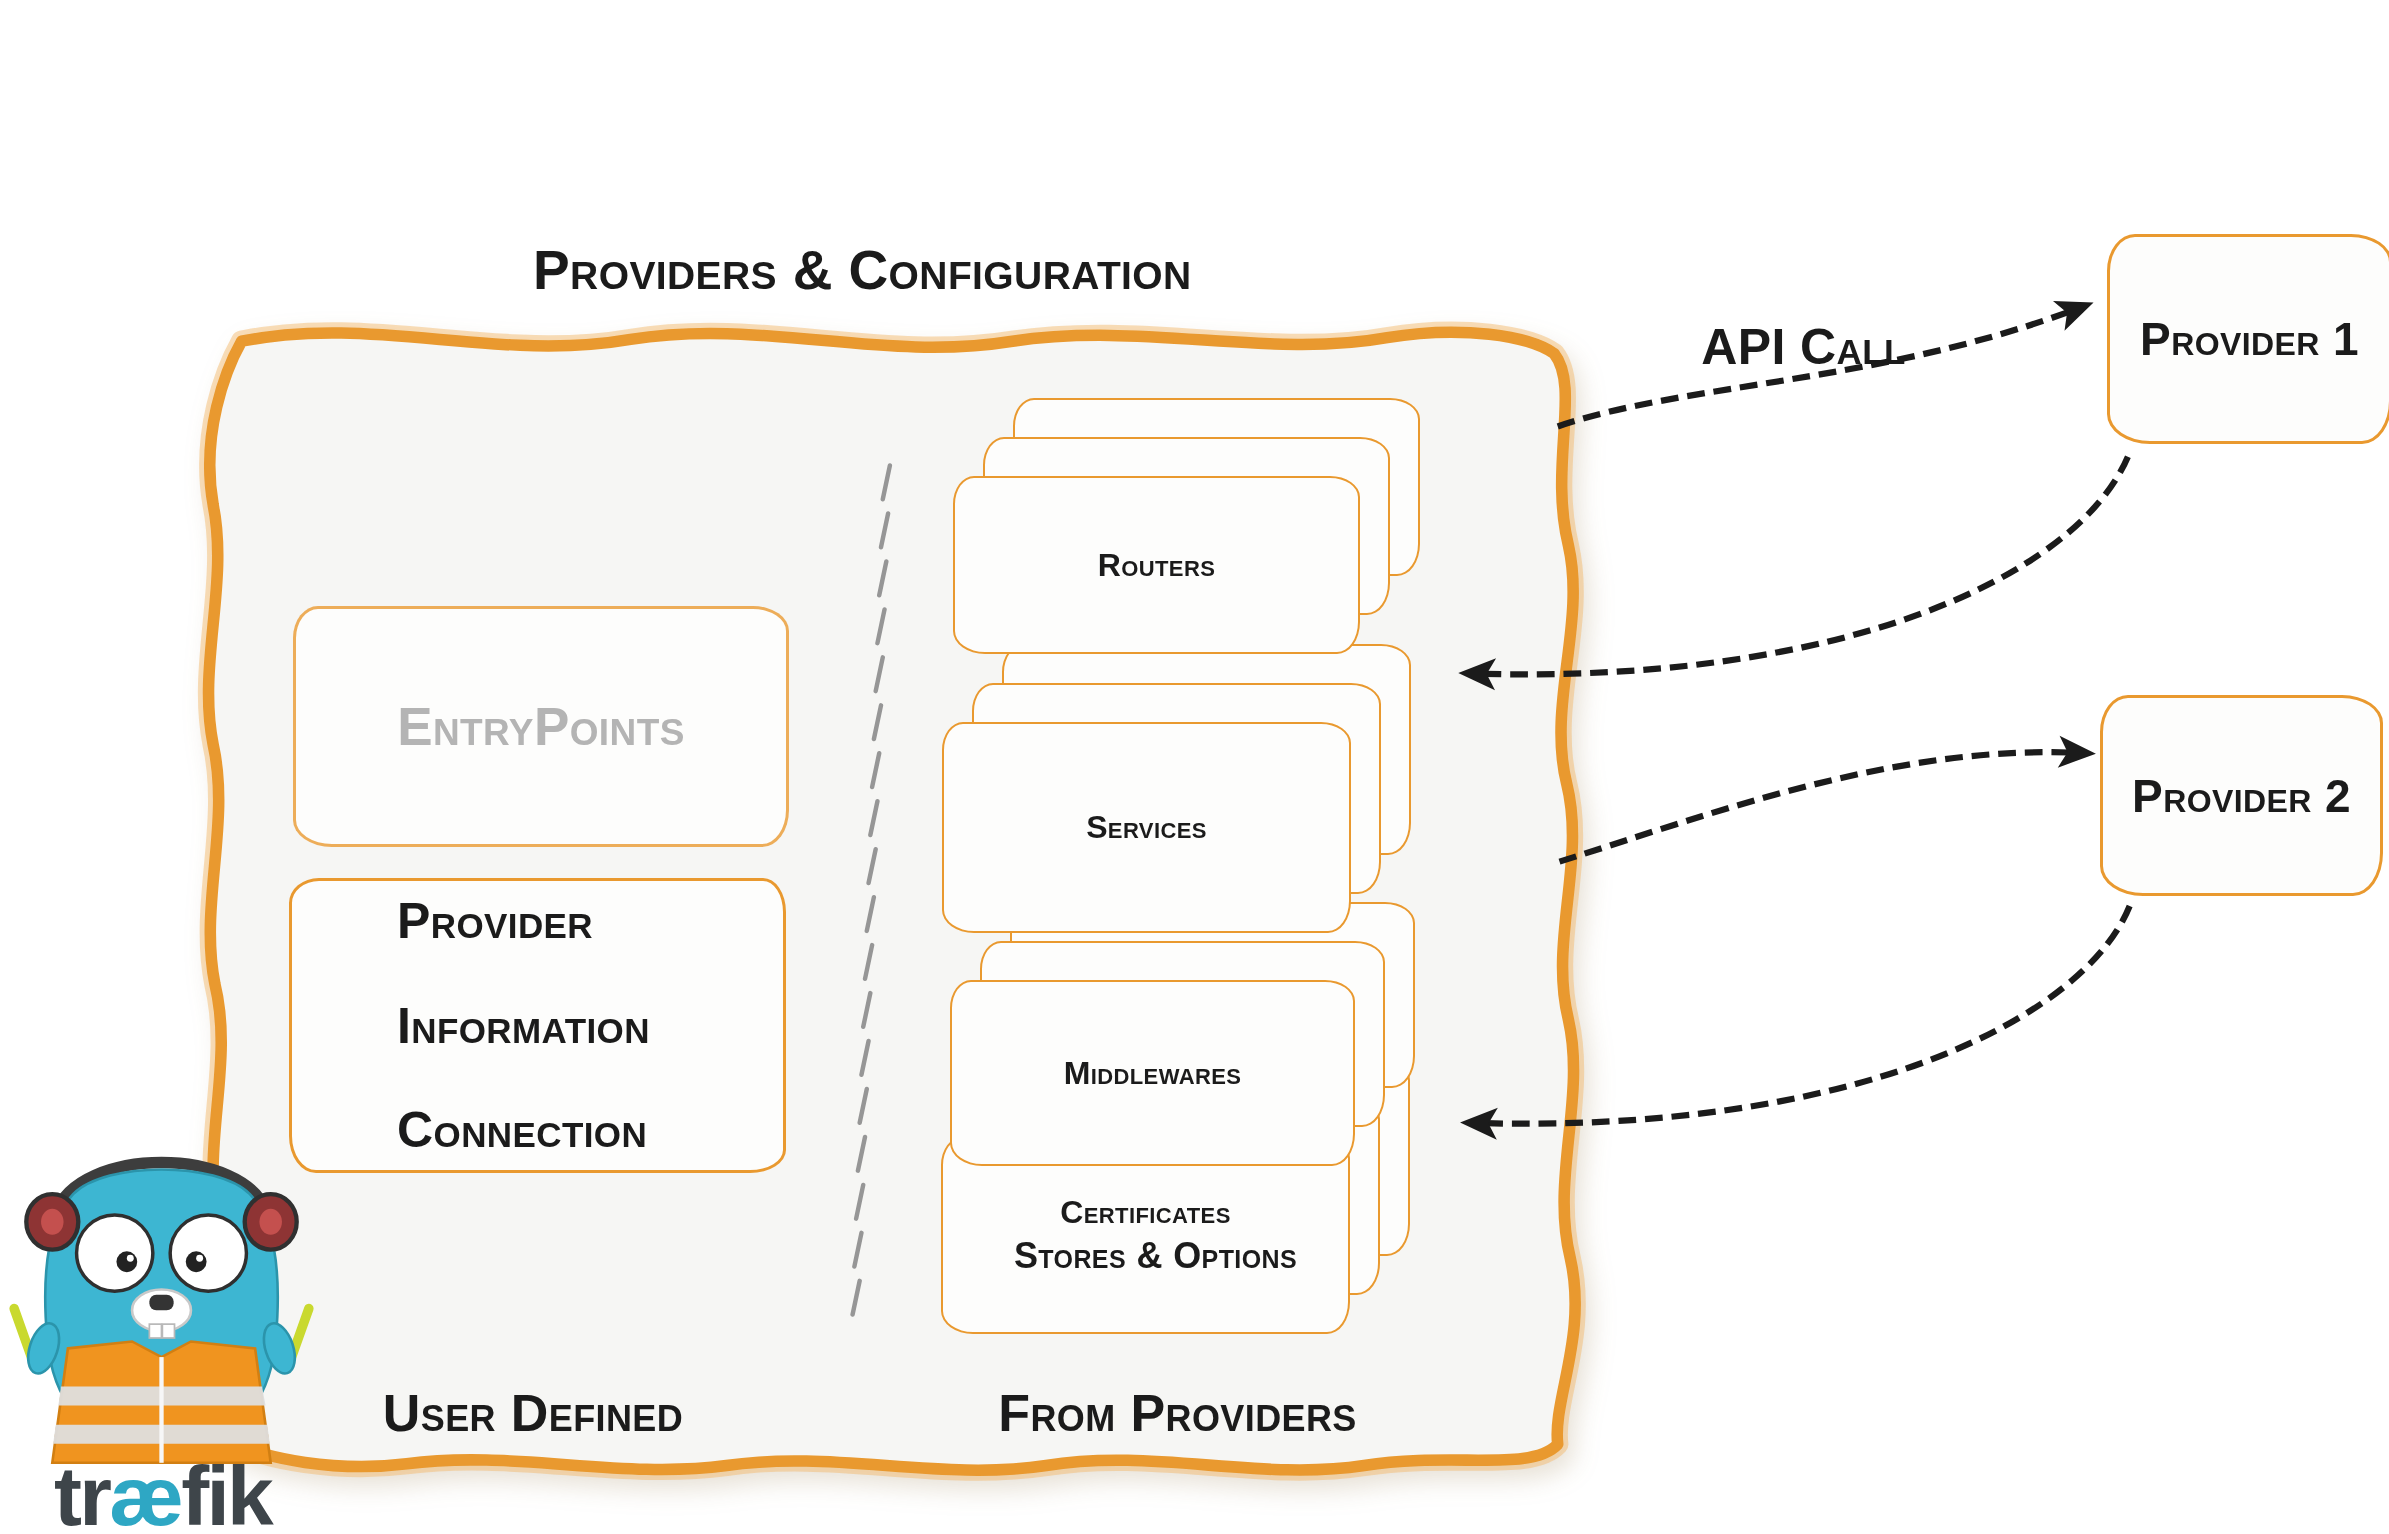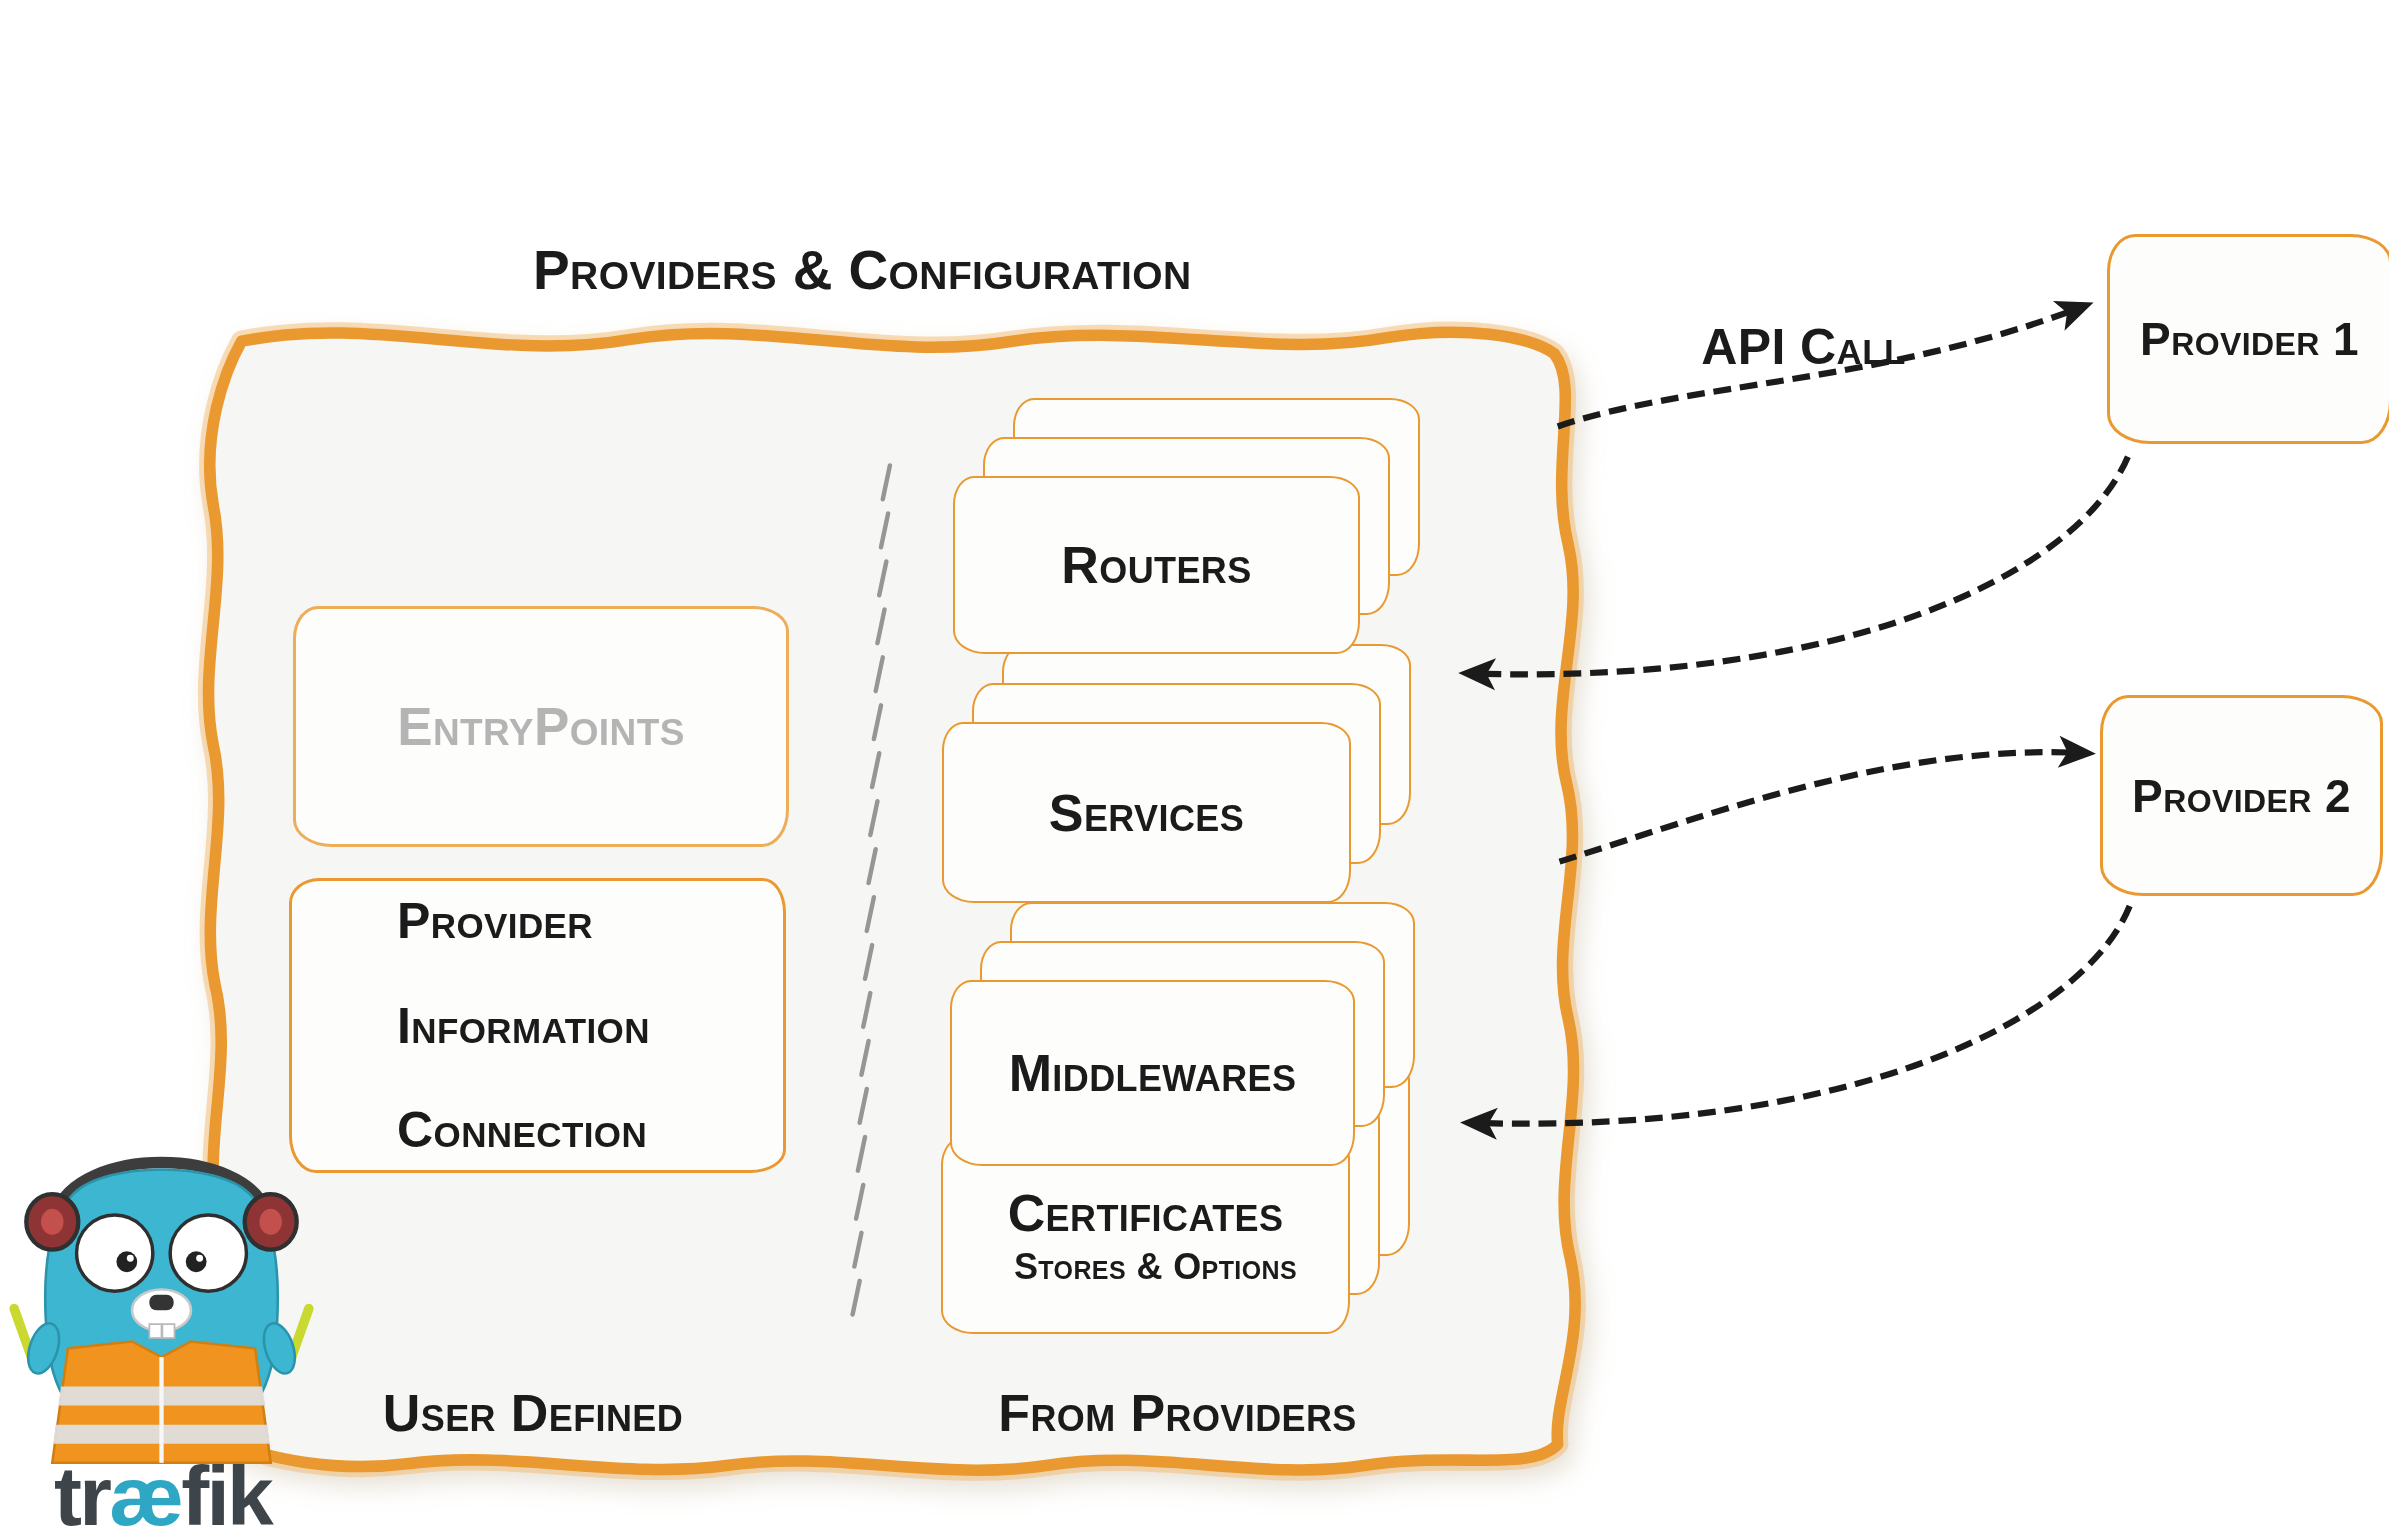--- a/index.html
+++ b/index.html
@@ -62,24 +62,24 @@
   .stack .sheet,.stack .front{
     position:absolute;width:100%;height:100%;
     background:var(--card-fill,#FDFDFC);
     border:2.7px solid var(--orange,#E9992F);
     border-radius:21px 30px 23px 32px / 28px 21px 32px 23px;
     box-sizing:border-box;
   }
   .stack .b1{left:30px;top:-39px;}
   .stack .b2{left:60px;top:-78px;}
   .stack .front{left:0;top:0;display:flex;align-items:center;justify-content:center;flex-direction:column;}
-  .stack .front .lbl{font-size:52px;}
+  .stack .front .lbl{font-size:32px;}
   .stack .front .sub{font-size:36px;margin-top:3.6px;margin-left:20px;}
   .st-routers{left:953px;top:476px;width:407px;height:178px;z-index:4;}
-  .st-services{left:942px;top:722px;width:409px;height:181px;z-index:3;}
+  .st-services{left:942px;top:722px;width:409px;height:211px;z-index:3;}
   .st-middlewares{left:950px;top:941px;width:405px;height:186px;z-index:2;margin-top:39px;}
   .st-certificates{left:941px;top:1137px;width:409px;height:197px;z-index:1;}
 
   .zone-label{position:absolute;font-size:52px;text-align:center;z-index:2;margin-top:44px;}
   .user-defined{left:293px;top:1339px;width:480px;}
   .from-providers{left:933px;top:1339px;width:489px;}
 
   .logo{position:absolute;left:7px;top:1130px;width:309px;z-index:6;}
   .gopher{display:block;width:309px;height:338px;}
   .wordmark{

